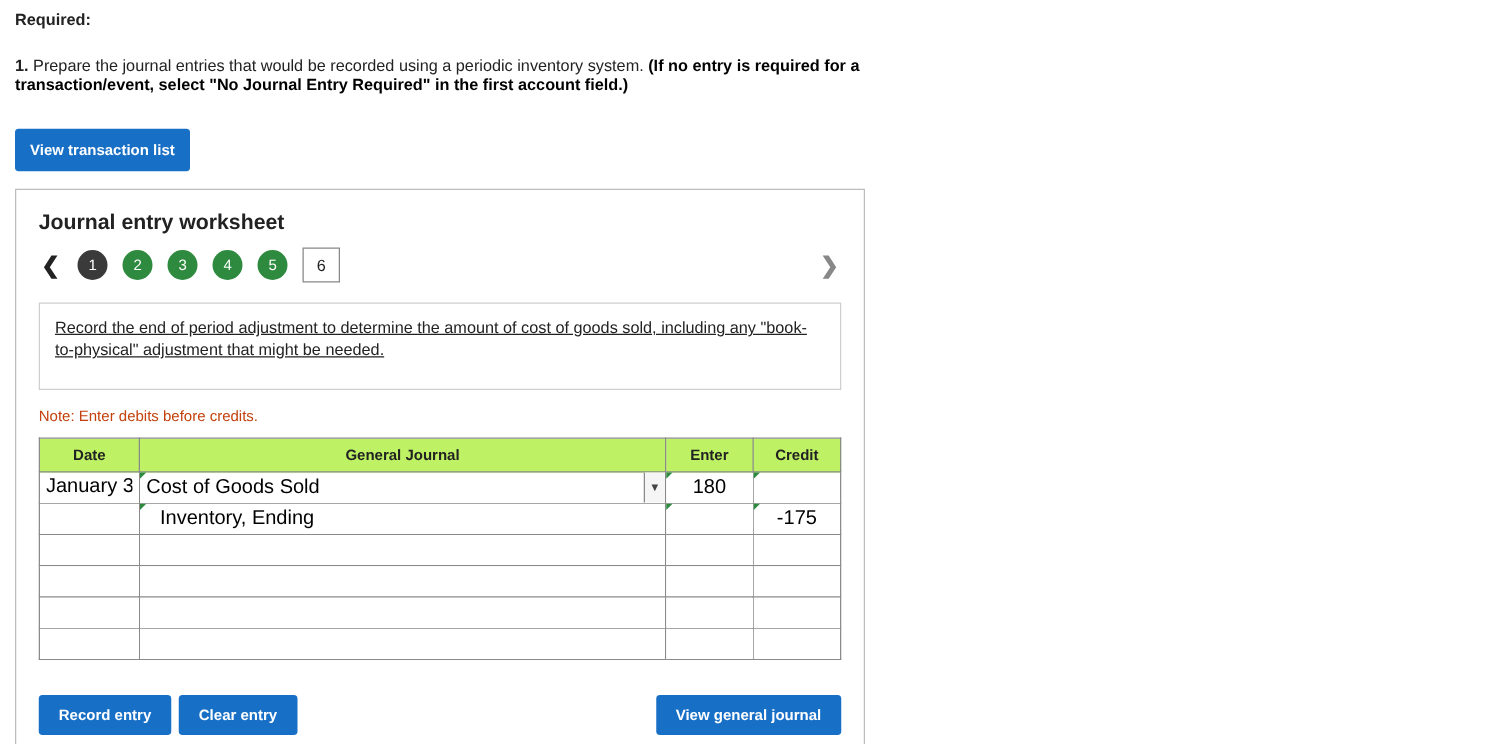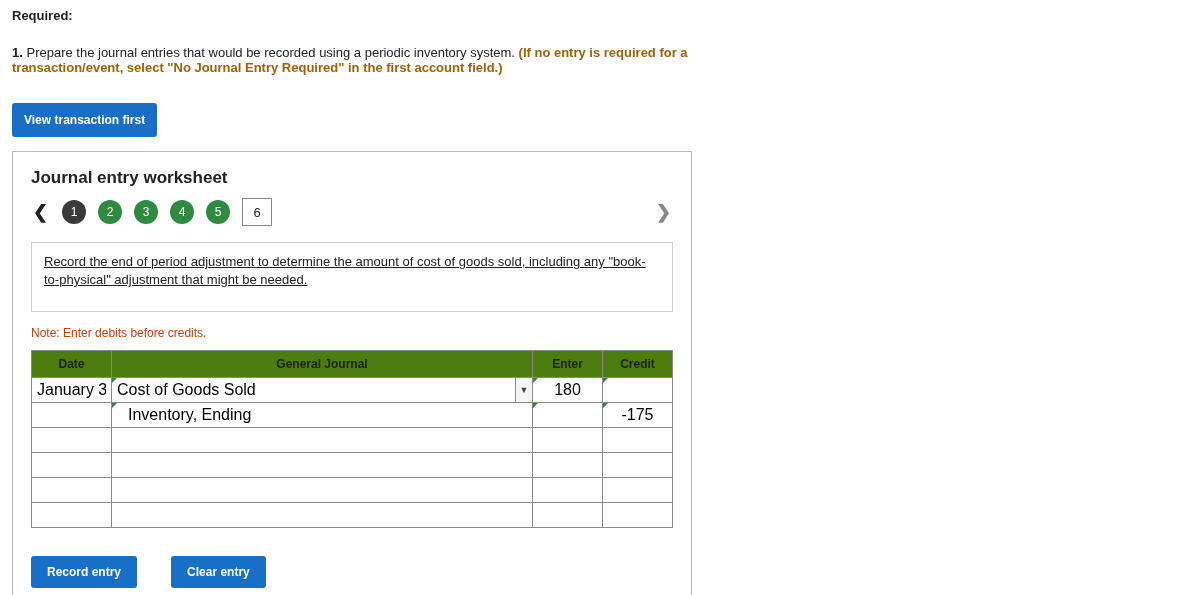--- a/index.html
+++ b/index.html
@@ -7,21 +7,21 @@
     margin: 0;
     padding: 8px 12px;
     font-family: Arial, Helvetica, sans-serif;
     font-size: 13px;
     color: #222;
     background: #fff;
   }
   .required-label { font-weight: bold; margin-bottom: 22px; }
   .question-row { margin-bottom: 28px; max-width: 780px; }
   .question-row .qnum { font-weight: bold; }
-  .red-bold { color: #a16207; font-weight: bold; }
+  .red-bold { color: #000000; font-weight: bold; }
   .btn-blue {
     display: inline-block;
     background: #186fc6;
     color: #fff;
     font-weight: bold;
     font-size: 12px;
     padding: 10px 12px;
     border-radius: 3px;
     cursor: pointer;
     margin-bottom: 14px;
@@ -67,21 +67,21 @@
   }
   .note-red { color: #c2410c; font-size: 12px; margin-bottom: 10px; }
 
   table.je {
     border-collapse: collapse;
     width: 100%;
     table-layout: fixed;
   }
   table.je th {
     border: 1px solid #8a8a8a;
-    background: #4d7c0f;
+    background: #bef264;
     font-size: 12px;
     font-weight: bold;
     padding: 6px 4px;
     text-align: center;
   }
   table.je td {
     border: 1px solid #8a8a8a;
     font-size: 12px;
     padding: 0;
     height: 21px;
@@ -107,21 +107,21 @@
   .dd-wrap { position: relative; display: flex; align-items: stretch; height: 100%; }
   .dd-btn {
     width: 18px; border-left: 1px solid #8a8a8a;
     display: flex; align-items: center; justify-content: center;
     font-size: 9px; color: #444; cursor: pointer;
     background: #f5f5f5;
   }
 
   .bottom-row {
     display: flex;
-    gap: 34px;
+    gap: 6px;
     margin-top: 28px;
     align-items: flex-end;
   }
   .bottom-row .spacer { flex: 1; }
   .btn-action {
     background: #186fc6;
     color: #fff;
     font-weight: bold;
     font-size: 12px;
     padding: 9px 16px;
@@ -133,21 +133,21 @@
 <body>
 
 
 
 <div class="required-label">Required:</div>
 
 <div class="question-row">
   <span class="qnum">1.</span><span> Prepare the journal entries that would be recorded using a periodic inventory system. </span><span class="red-bold">(If no entry is required for a transaction/event, select "No Journal Entry Required" in the first account field.)</span>
 </div>
 
-<div class="btn-blue">View transaction first</div>
+<div class="btn-blue">View transaction list</div>
 
 <div class="worksheet-box">
 
   <div class="worksheet-title">Journal entry worksheet</div>
 
   <div class="nav-row">
     <span class="nav-arrow">❮</span>
     <div class="step-circle dark">1</div>
     <div class="step-circle">2</div>
     <div class="step-circle">3</div>
@@ -240,18 +240,19 @@
           <td><input class="cell-input num" style=""></td>
           <td><input class="cell-input num" style=""></td>
         </tr>
       </tbody>
   </table>
 
   <div class="bottom-row">
     <div class="btn-action">Record entry</div>
     <div class="btn-action">Clear entry</div>
     <div class="spacer"></div>
+    <div class="btn-action">View general journal</div>
   </div>
 
 </div>
 
 
 
 
 </body></html>

